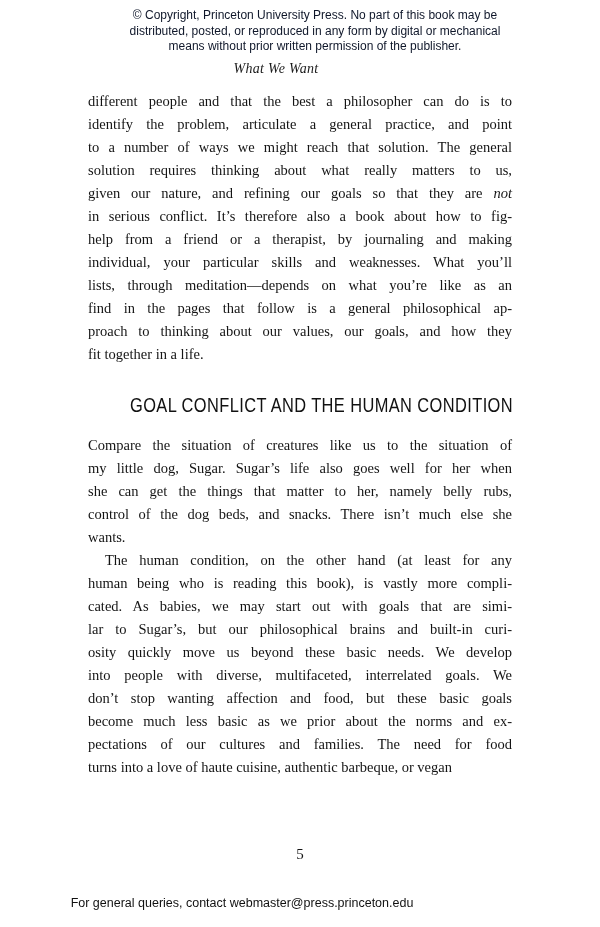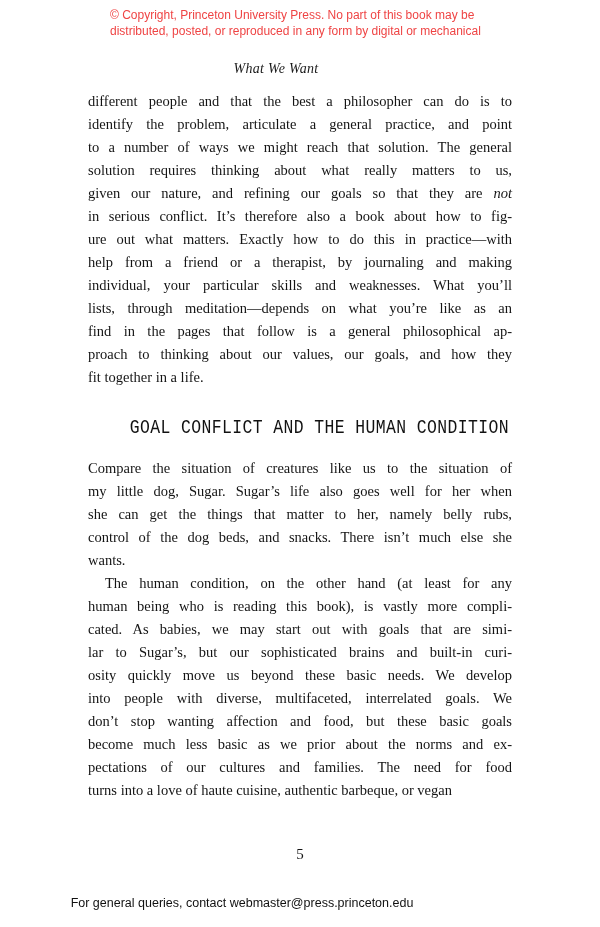--- a/index.html
+++ b/index.html
@@ -13,22 +13,22 @@
     overflow: hidden;
   }
   .copyright {
     position: absolute;
     top: 8px;
     left: 110px;
     width: 410px;
     font-family: "Liberation Sans", sans-serif;
     font-size: 12px;
     line-height: 15.5px;
-    color: #ef4444;
-    text-align: left;
+    color: #0f172a;
+    text-align: center;
   }
   .running-head {
     position: absolute;
     top: 61px;
     left: 0;
     width: 552px;
     text-align: center;
     font-style: italic;
     font-size: 14px;
     letter-spacing: 0.3px;
@@ -47,21 +47,21 @@
   .line {
     text-align: justify;
     text-align-last: justify;
     white-space: normal;
   }
   .line.last { text-align-last: left; }
   .line.indent { text-indent: 17px; }
   .section-heading {
     margin: 27px 0 17px 0;
     text-align: center;
-    font-family: Liberation Mono, monospace;
+    font-family: Liberation Sans, sans-serif;
     font-size: 20px;
     line-height: 24px;
     letter-spacing: 0.5px;
     color: #111111;
   }
   .section-heading span {
     display: inline-block;
     transform: scaleX(0.82);
     transform-origin: center;
     white-space: nowrap;
@@ -85,53 +85,53 @@
     font-size: 12.5px;
     color: #111111;
   }
 </style>
 </head>
 <body>
 
 <div class="copyright">
     <div>© Copyright, Princeton University Press. No part of this book may be</div>
     <div>distributed, posted, or reproduced in any form by digital or mechanical</div>
+    <div>means without prior written permission of the publisher.</div>
   </div>
 
 <div class="running-head">What We Want</div>
 
 <div class="page-body">
     <div class="para">
       <div class="line">different people and that the best a philosopher can do is to</div>
       <div class="line">identify the problem, articulate a general practice, and point</div>
       <div class="line">to a number of ways we might reach that solution. The general</div>
       <div class="line">solution requires thinking about what really matters to us,</div>
       <div class="line">given our nature, and refining our goals so that they are <i>not</i></div>
       <div class="line">in serious conflict. It’s therefore also a book about how to fig-</div>
-      <div class="line">ure out what matters. Exactly how to do this in practice—with</div>
       <div class="line">help from a friend or a therapist, by journaling and making</div>
       <div class="line">individual, your particular skills and weaknesses. What you’ll</div>
       <div class="line">lists, through meditation—depends on what you’re like as an</div>
       <div class="line">find in the pages that follow is a general philosophical ap-</div>
       <div class="line">proach to thinking about our values, our goals, and how they</div>
       <div class="line last">fit together in a life.</div>
     </div>
     <div class="section-heading"><span>GOAL CONFLICT AND THE HUMAN CONDITION</span></div>
     <div class="para">
       <div class="line">Compare the situation of creatures like us to the situation of</div>
       <div class="line">my little dog, Sugar. Sugar’s life also goes well for her when</div>
       <div class="line">she can get the things that matter to her, namely belly rubs,</div>
       <div class="line">control of the dog beds, and snacks. There isn’t much else she</div>
       <div class="line last">wants.</div>
     </div>
     <div class="para">
       <div class="line indent">The human condition, on the other hand (at least for any</div>
       <div class="line">human being who is reading this book), is vastly more compli-</div>
       <div class="line">cated. As babies, we may start out with goals that are simi-</div>
-      <div class="line">lar to Sugar’s, but our sophisticated brains and built-in curi-</div>
+      <div class="line">lar to Sugar’s, but our philosophical brains and built-in curi-</div>
       <div class="line">osity quickly move us beyond these basic needs. We develop</div>
       <div class="line">into people with diverse, multifaceted, interrelated goals. We</div>
       <div class="line">don’t stop wanting affection and food, but these basic goals</div>
       <div class="line">become much less basic as we prior about the norms and ex-</div>
       <div class="line">pectations of our cultures and families. The need for food</div>
       <div class="line last">turns into a love of haute cuisine, authentic barbeque, or vegan</div>
     </div>
   </div>
 
 <div class="page-number">5</div>

